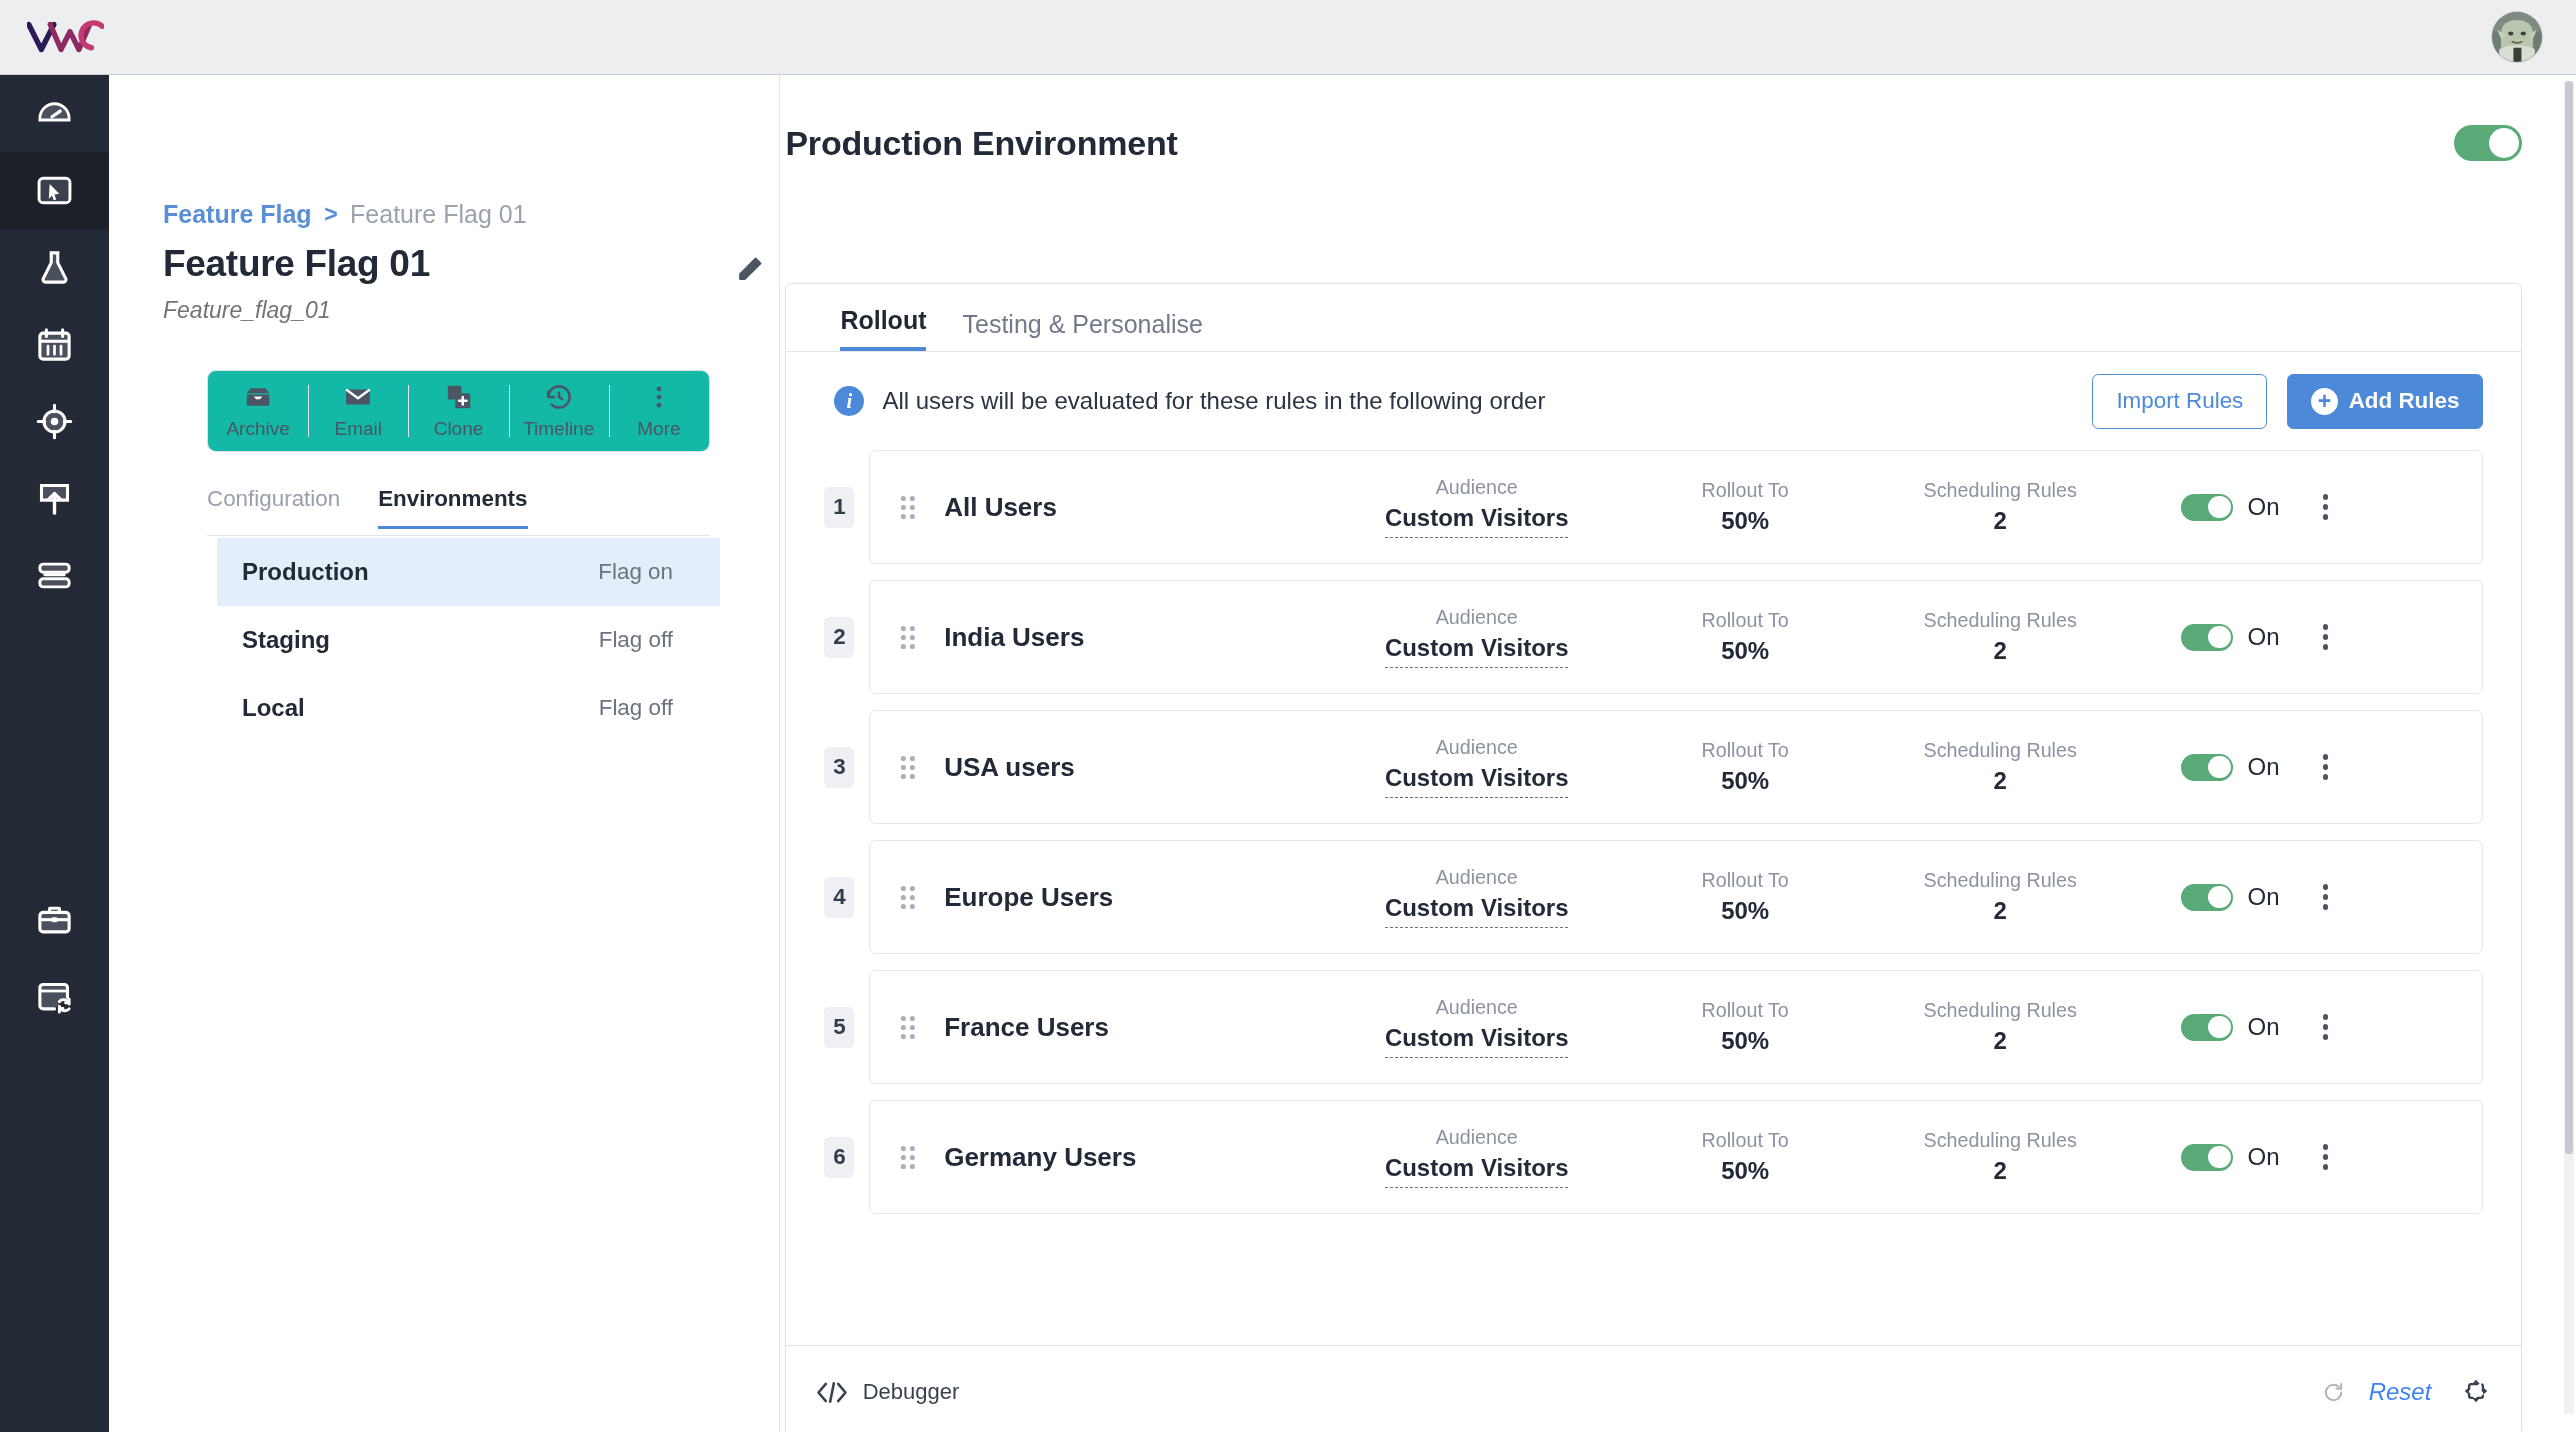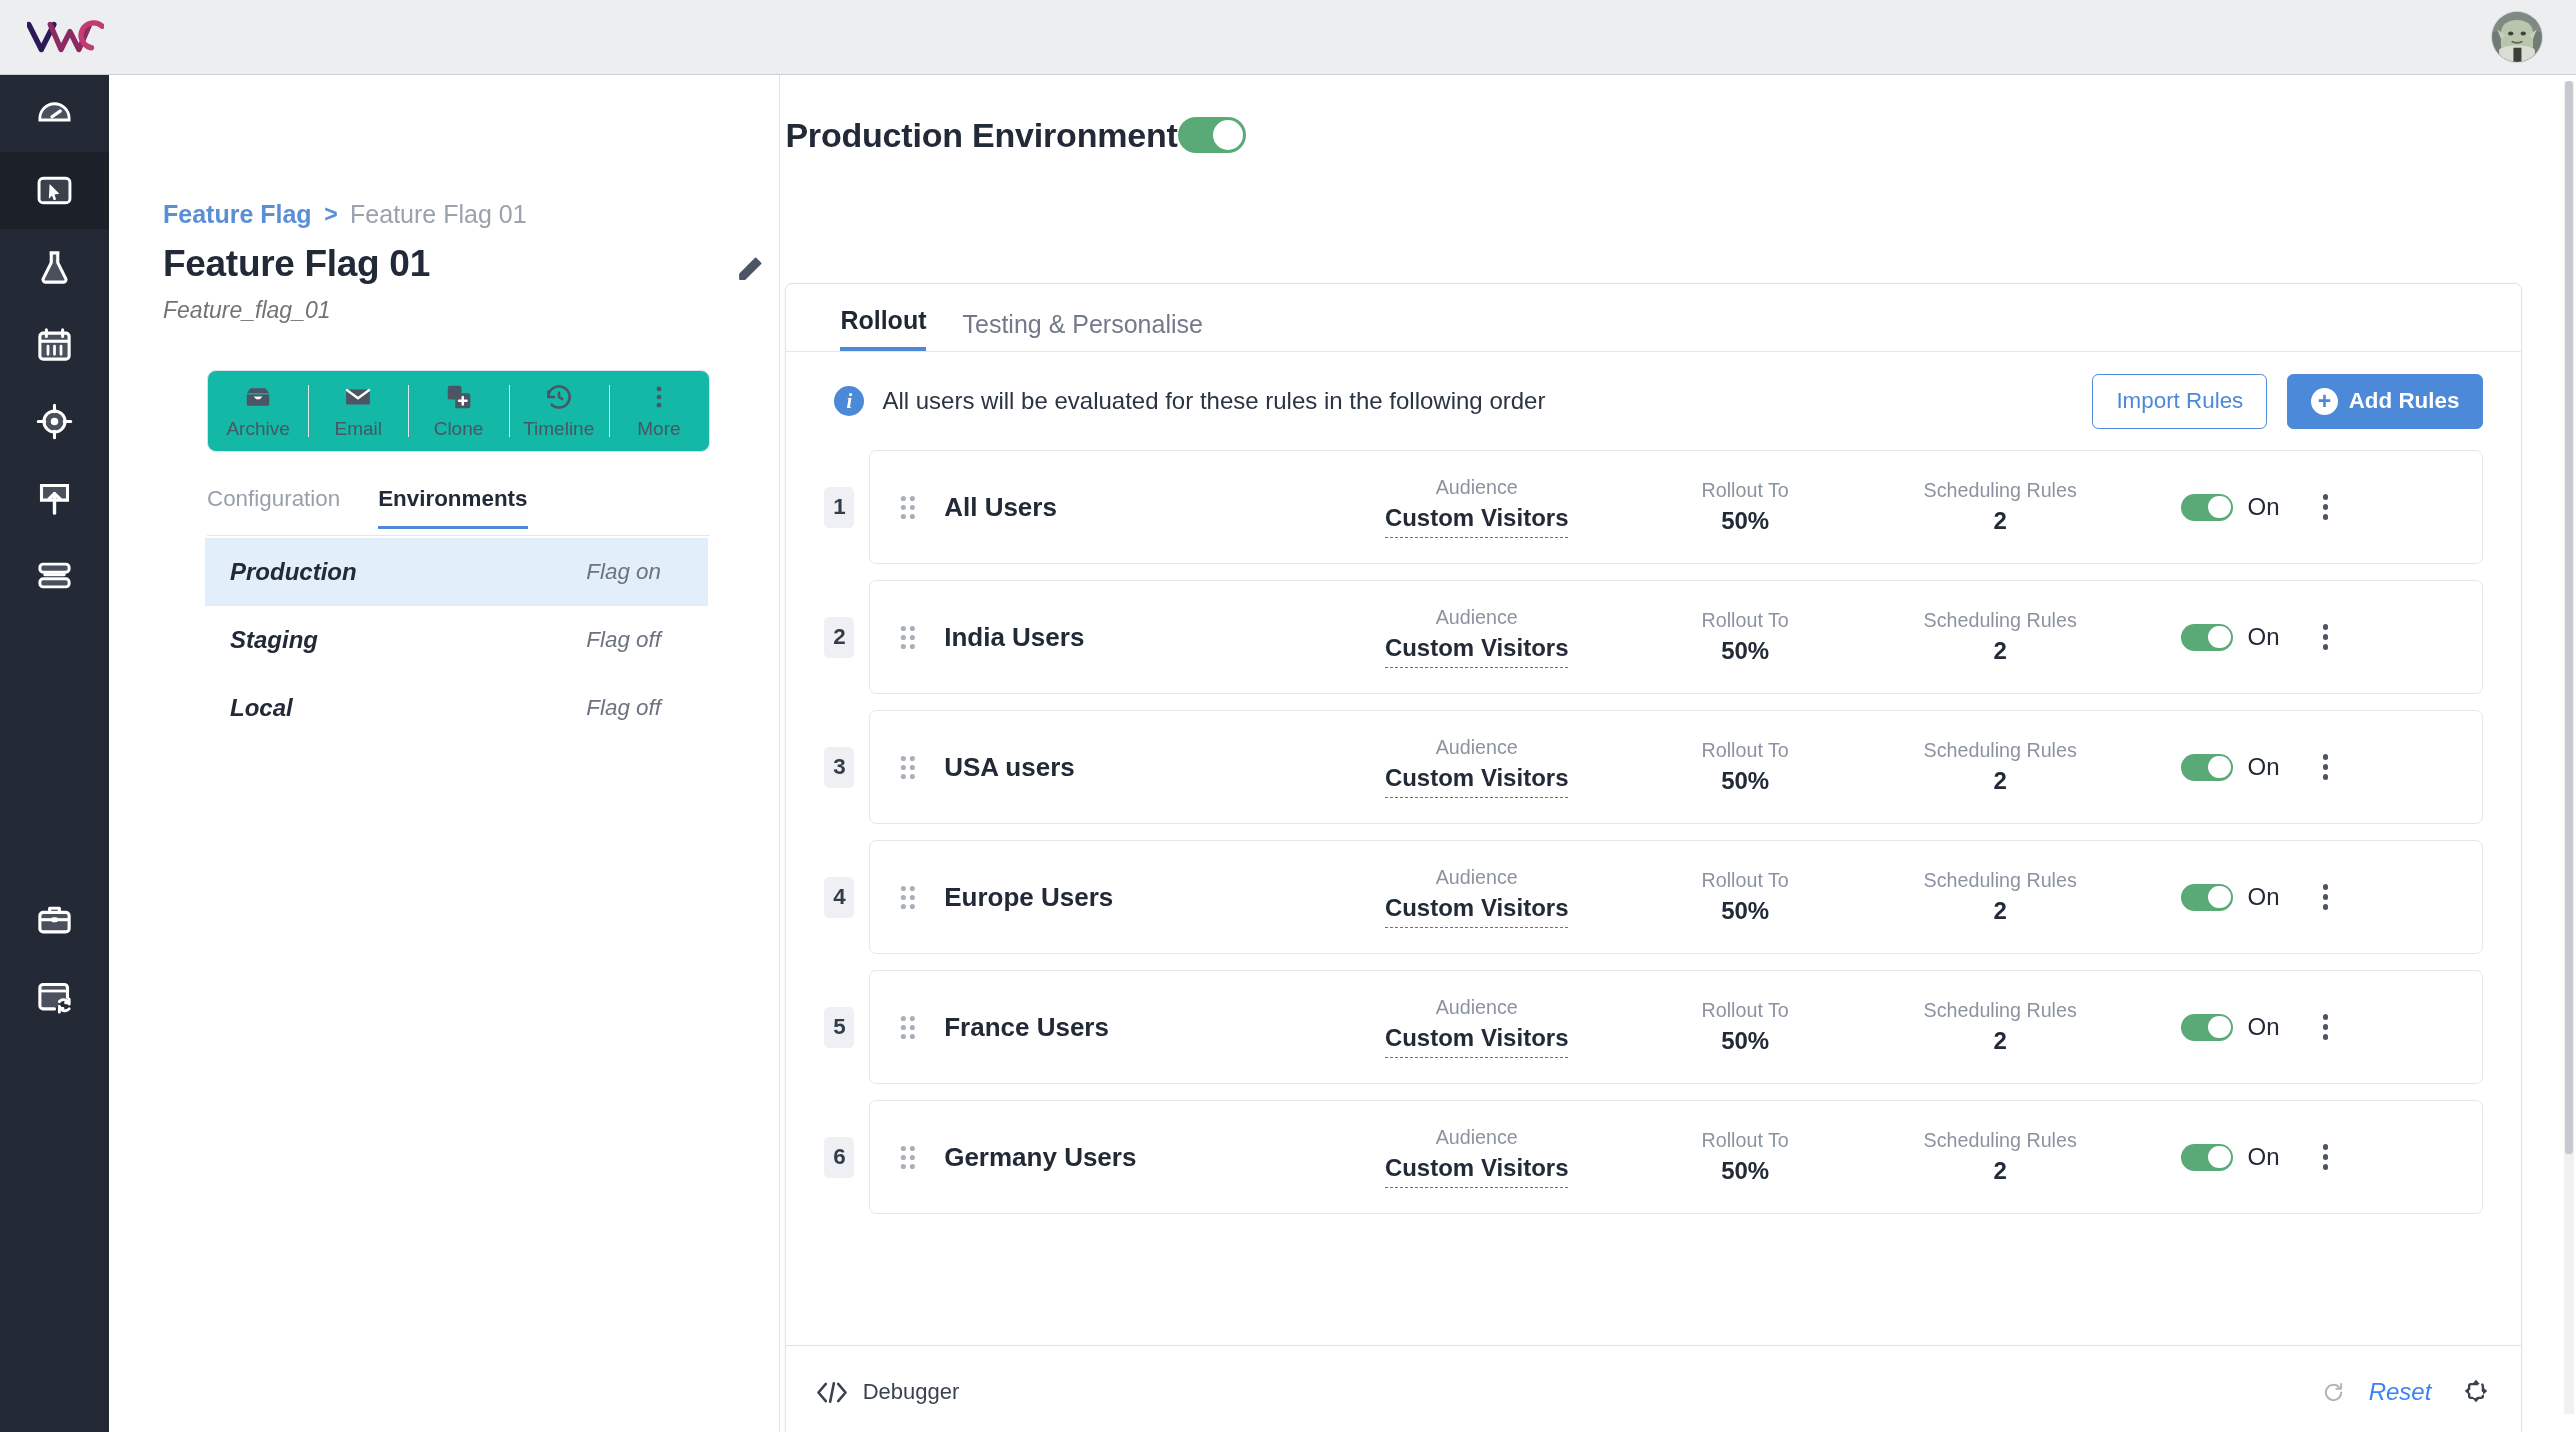--- a/index.html
+++ b/index.html
@@ -72,34 +72,34 @@
   }
   .action-label{ font-size:19px; color:#4b5563; }
 
   .seg{
     position:absolute; left:98px; top:411px; width:503px; height:50px;
     border-bottom:0.9px solid #e3e7eb; display:flex; align-items:flex-start; gap:38px;
   }
   .seg-tab{ font-size:22.4px; color:#98a0ab; cursor:pointer; padding-bottom:14.3px; }
   .seg-tab.active{ color:#222a37; font-weight:700; border-bottom:3.6px solid #4c89d8; }
 
-  .envlist{ position:absolute; left:96px; top:463px; width:503px;font-style:italic; }
+  .envlist{ position:absolute; left:108px; top:463px; width:503px; }
   .envrow{
     height:68px; display:flex; align-items:center; justify-content:space-between;
     padding:0 47px 0 25px; cursor:pointer;
   }
   .envrow.active{ background:#e3eefb; }
   .env-name{ font-size:24px; font-weight:700; color:#222a37; }
   .env-state{ font-size:22.4px; color:#6b7280; }
 
   
   .main{ position:absolute; left:780px; top:75px; width:1796px; height:1358px; background:#ffffff; }
   .main-head{
-    position:absolute; left:0; top:8px; width:1796px; height:104px;
-    display:flex; align-items:center; justify-content:flex-start;
+    position:absolute; left:0; top:16px; width:1796px; height:104px;
+    display:flex; align-items:center; justify-content:space-between;
     padding:0 54px 0 5.4px;
   }
   .main-title{ font-size:34px; font-weight:700; color:#222a37; letter-spacing:-0.2px; }
 
   .toggle{
     width:68px; height:36px; border-radius:18px; background:#5aaa77; position:relative;
     cursor:pointer; flex:none;
   }
   .toggle::after{
     content:""; position:absolute; right:2.7px; top:2.7px; width:30px; height:30px;

